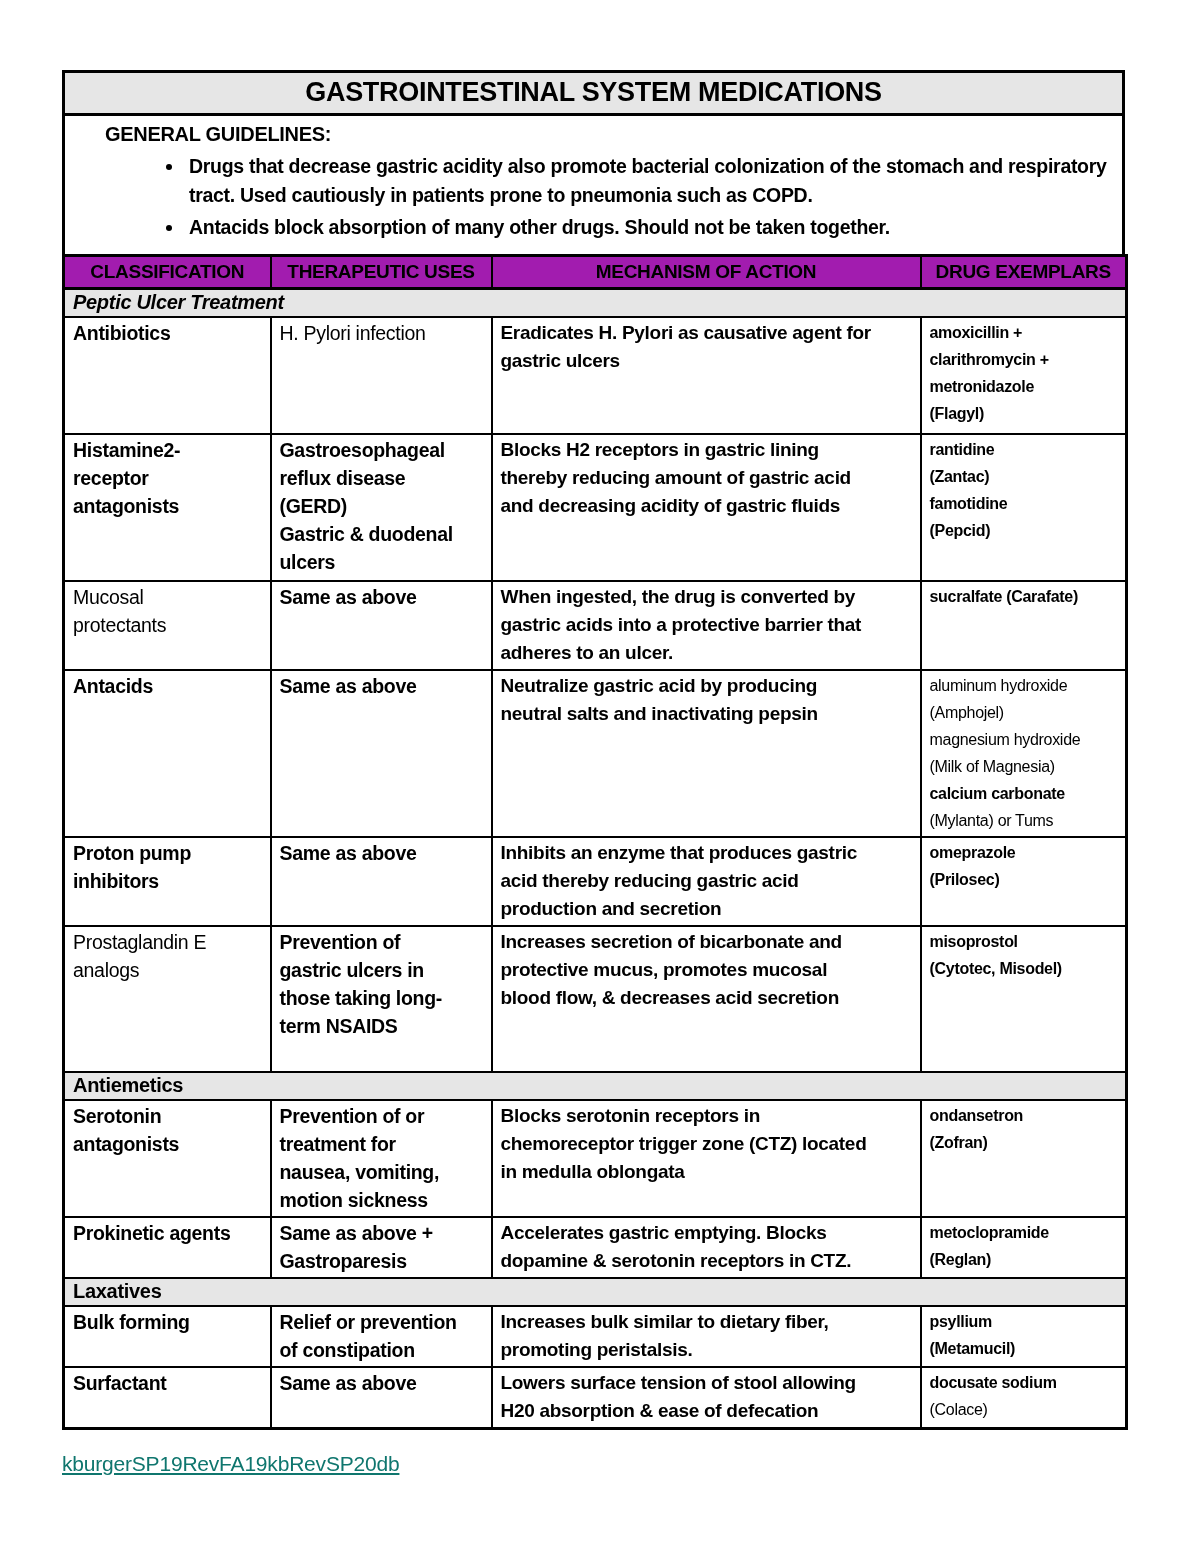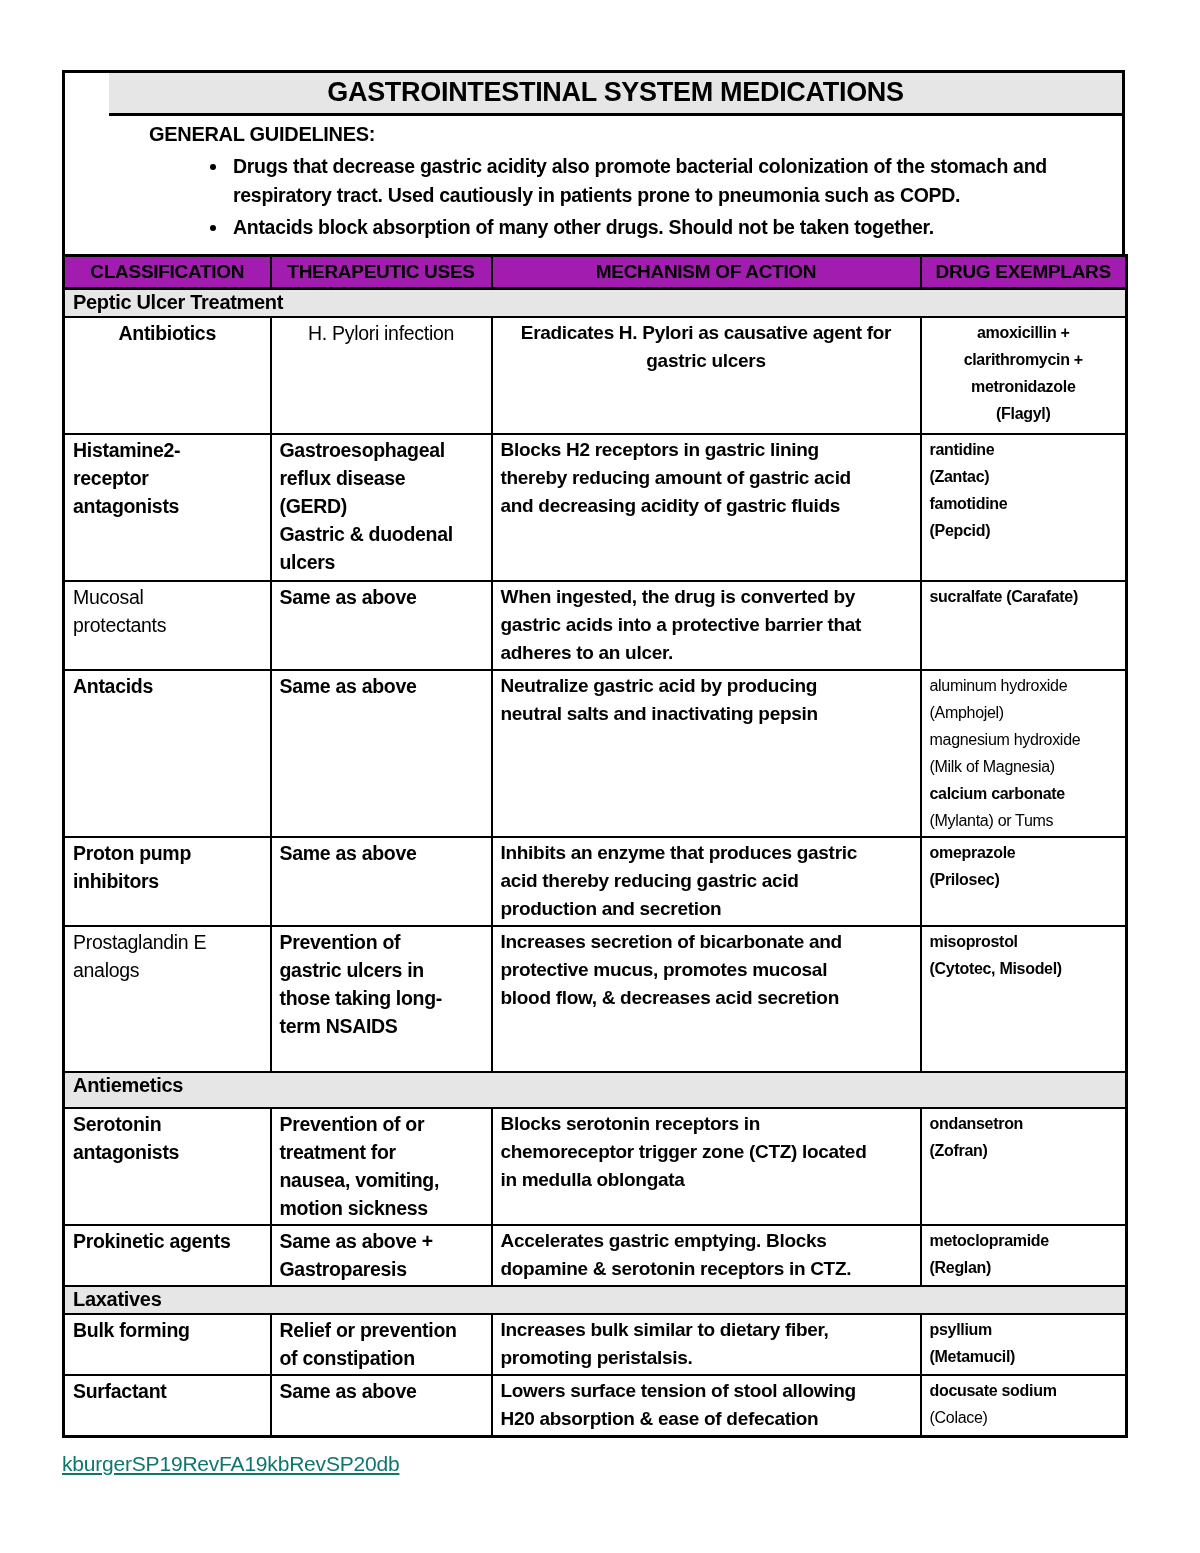--- a/index.html
+++ b/index.html
@@ -15,21 +15,20 @@
     color:var(--ink);
     position:relative;
   }
   .page{position:absolute;inset:0;}
 
   
   .topbox{
     position:absolute;left:62px;top:70px;width:1063px;
     border:3px solid var(--ink);
     background:#fff;
-    padding-left:44px;
   }
   .title-bar{
     background:var(--section-bg);
     border-bottom:3px solid var(--ink);
     text-align:center;
     font-weight:bold;
     font-size:27px;
     letter-spacing:-0.3px;
     padding:4px 0 5px 0;
   }
@@ -132,24 +131,24 @@
     </colgroup>
     <thead>
       <tr id="header-row">
           <th>CLASSIFICATION</th>
           <th>THERAPEUTIC USES</th>
           <th>MECHANISM OF ACTION</th>
           <th>DRUG EXEMPLARS</th>
         </tr>
     </thead>
     <tbody id="table-body">
-        <tr style="height: 16px;">
+        <tr style="height: 16px; font-style: italic;">
           <td colspan="4" class="section">Peptic Ulcer Treatment</td>
         </tr>
-        <tr style="height: 117px; text-align: center;">
+        <tr style="height: 117px;">
           <td class="c0">
             <div class="line b">Antibiotics</div>
           </td>
           <td class="c1">
             <div class="line r">H. Pylori infection</div>
           </td>
           <td class="c2">
             <div class="line b">Eradicates H. Pylori as causative agent for</div>
             <div class="line b">gastric ulcers</div>
           </td>
@@ -254,21 +253,21 @@
           <td class="c2">
             <div class="line b">Increases secretion of bicarbonate and</div>
             <div class="line b">protective mucus, promotes mucosal</div>
             <div class="line b">blood flow, &amp; decreases acid secretion</div>
           </td>
           <td class="c3">
             <div class="line b">misoprostol</div>
             <div class="line b">(Cytotec, Misodel)</div>
           </td>
         </tr>
-        <tr style="height: 36px;">
+        <tr style="height: 28px;">
           <td colspan="4" class="section">Antiemetics</td>
         </tr>
         <tr style="height: 117px;">
           <td class="c0">
             <div class="line b">Serotonin</div>
             <div class="line b">antagonists</div>
           </td>
           <td class="c1">
             <div class="line b">Prevention of or</div>
             <div class="line b">treatment for</div>

